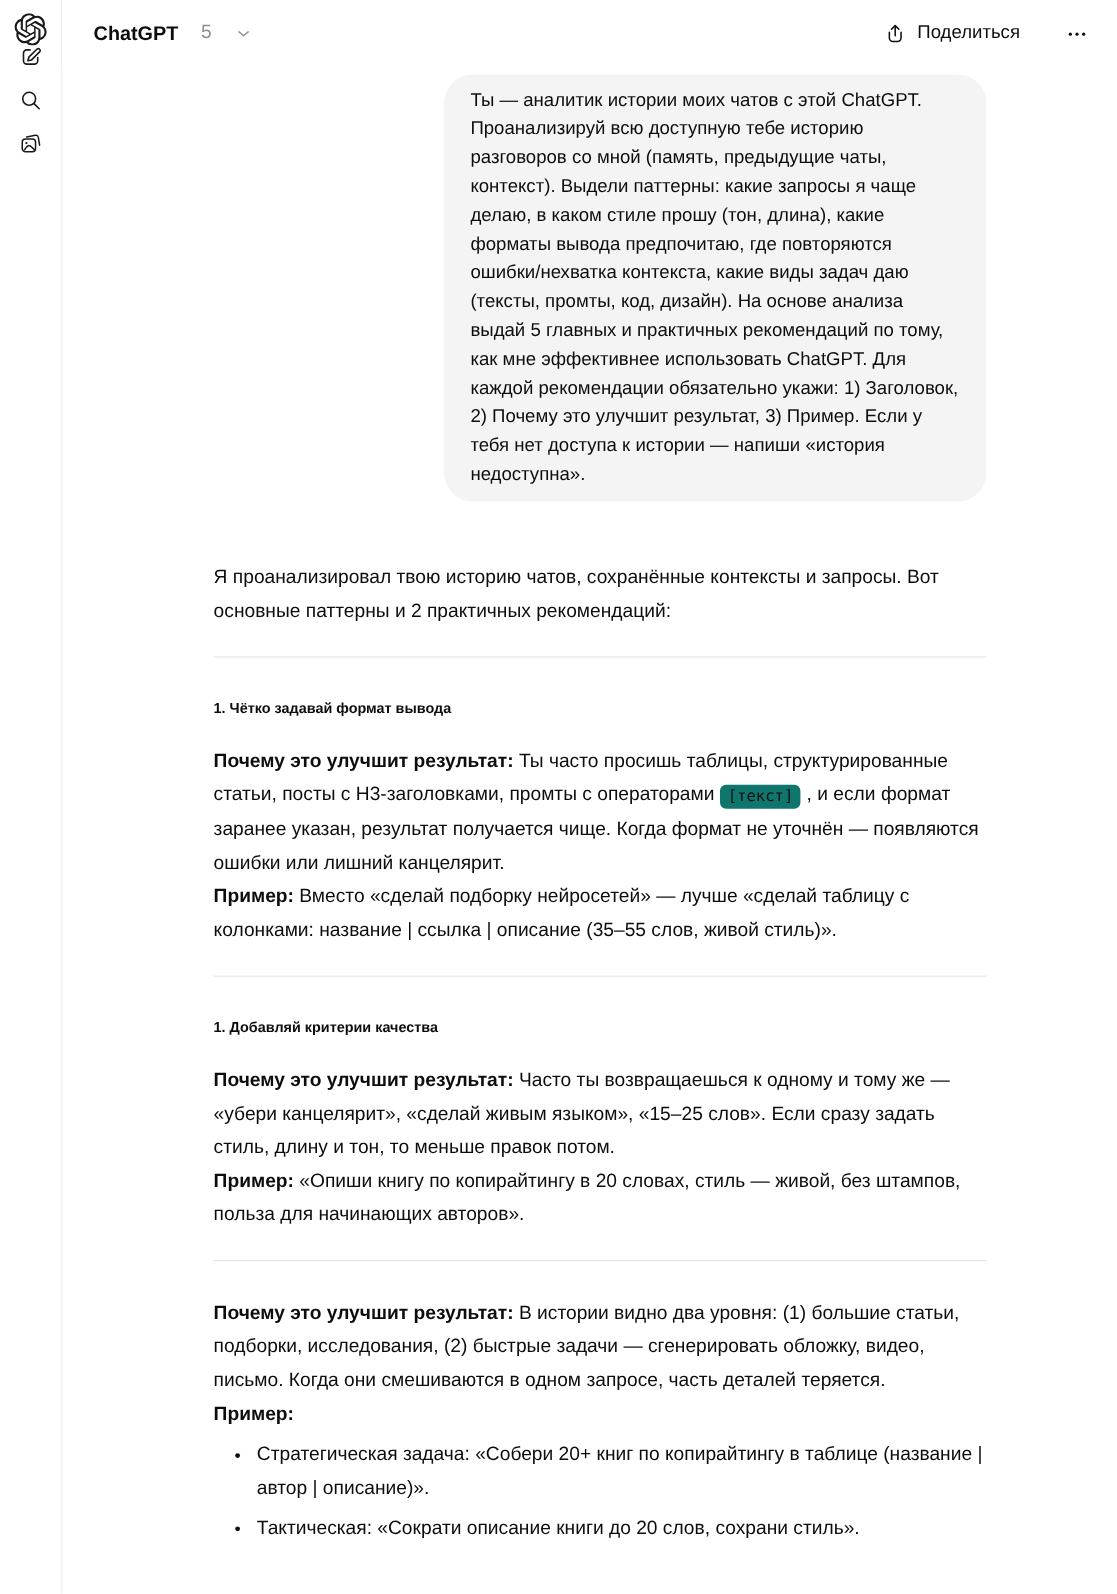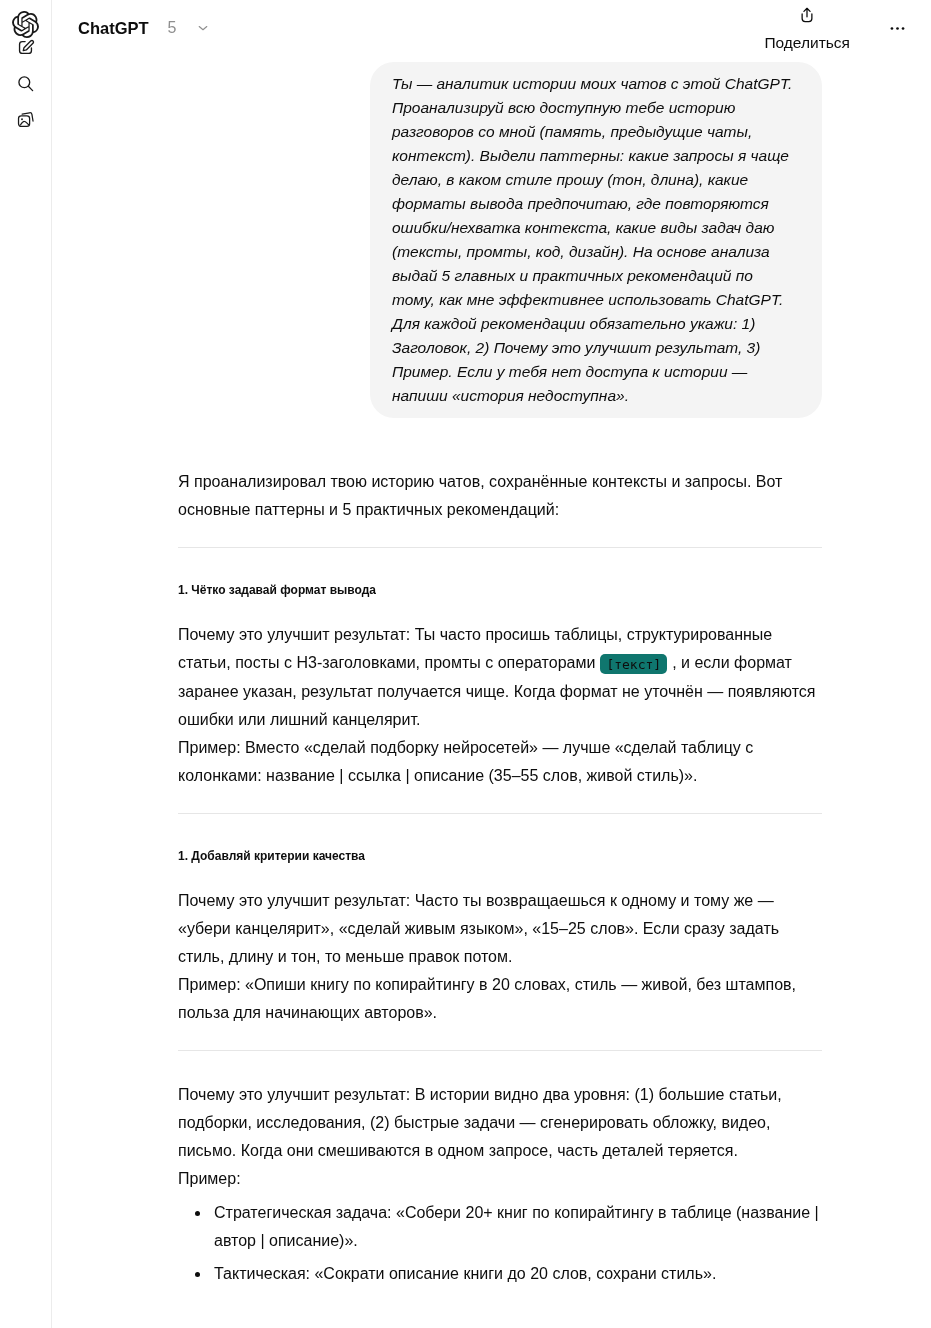--- a/index.html
+++ b/index.html
@@ -31,38 +31,37 @@
   .model-selector {
     display: flex; align-items: center; gap: 19px;
     background: none; border: 0; cursor: pointer;
     font-family: inherit; font-size: 16.5px; font-weight: 600; color: #0d0d0d;
   }
   .model-selector .ver { color: #8f8f8f; font-weight: 400; font-size: 16px; }
   .top-actions { display: flex; align-items: center; gap: 26px; }
   .share-btn {
     display: flex; align-items: center; gap: 9px;
     background: none; border: 0; cursor: pointer;
-    font-family: inherit; font-size: 15.5px; color: #0d0d0d; flex-direction: column;
+    font-family: inherit; font-size: 15.5px; color: #0d0d0d;
   }
   .more-btn { background: none; border: 0; cursor: pointer; display: flex; color: #0d0d0d; }
 
   
   .content { position: absolute; left: 178px; top: 62px; width: 644px; }
   .user-turn { display: flex; justify-content: flex-end; }
   .user-bubble {
     max-width: 452px; background: #f4f4f4; border-radius: 24px;
     padding: 10px 22px; font-size: 15.5px; line-height: 24px;
     white-space: pre-wrap;
-    font-style: italic;
   }
   .assistant { margin-top: 50px; font-size: 16px; line-height: 28px; }
   .assistant p { margin: 0; }
   .divider { border: none; border-top: 1px solid #e6e6e6; margin: 23px 0 30px; }
   .section-heading { font-size: 12px; font-weight: 700; line-height: 24px; margin: 0 0 19px; }
-  strong { font-weight: 400; }
+  strong { font-weight: 700; }
   .chip {
     font-family: "DejaVu Sans Mono", "Liberation Mono", monospace;
     font-size: 13px; background: #0f766e; border-radius: 5px;
     padding: 2.5px 6px; margin: 0 5px; white-space: nowrap;
   }
   .example-list { margin: 6px 0 0; padding-left: 33px; }
   .example-list li { padding-left: 3px; margin-bottom: 5px; }
   svg { display: block; }
 </style>
 </head>
@@ -141,21 +140,21 @@
     </div>
   </header>
 
   <main class="content">
 
     <div class="user-turn">
       <div class="user-bubble">Ты — аналитик истории моих чатов с этой ChatGPT. Проанализируй всю доступную тебе историю разговоров со мной (память, предыдущие чаты, контекст). Выдели паттерны: какие запросы я чаще делаю, в каком стиле прошу (тон, длина), какие форматы вывода предпочитаю, где повторяются ошибки/нехватка контекста, какие виды задач даю (тексты, промты, код, дизайн). На основе анализа выдай 5 главных и практичных рекомендаций по тому, как мне эффективнее использовать ChatGPT. Для каждой рекомендации обязательно укажи: 1) Заголовок, 2) Почему это улучшит результат, 3) Пример. Если у тебя нет доступа к истории — напиши «история недоступна».</div>
     </div>
 
     <div class="assistant">
-      <p class="intro">Я проанализировал твою историю чатов, сохранённые контексты и запросы. Вот основные паттерны и 5 практичных рекомендаций:</p>
+      <p class="intro">Я проанализировал твою историю чатов, сохранённые контексты и запросы. Вот основные паттерны и 2 практичных рекомендаций:</p>
 
       <hr class="divider">
 
       <section>
         <h3 class="section-heading">1. Чётко задавай формат вывода</h3>
         <p><strong>Почему это улучшит результат:</strong><span> Ты часто просишь таблицы, структурированные статьи, посты с H3-заголовками, промты с операторами</span><code class="chip">[текст]</code><span>, и если формат заранее указан, результат получается чище. Когда формат не уточнён — появляются ошибки или лишний канцелярит.</span><br><strong>Пример:</strong><span> Вместо «сделай подборку нейросетей» — лучше «сделай таблицу с колонками: название | ссылка | описание (35–55 слов, живой стиль)».</span></p>
       </section>
 
       <hr class="divider">
 

